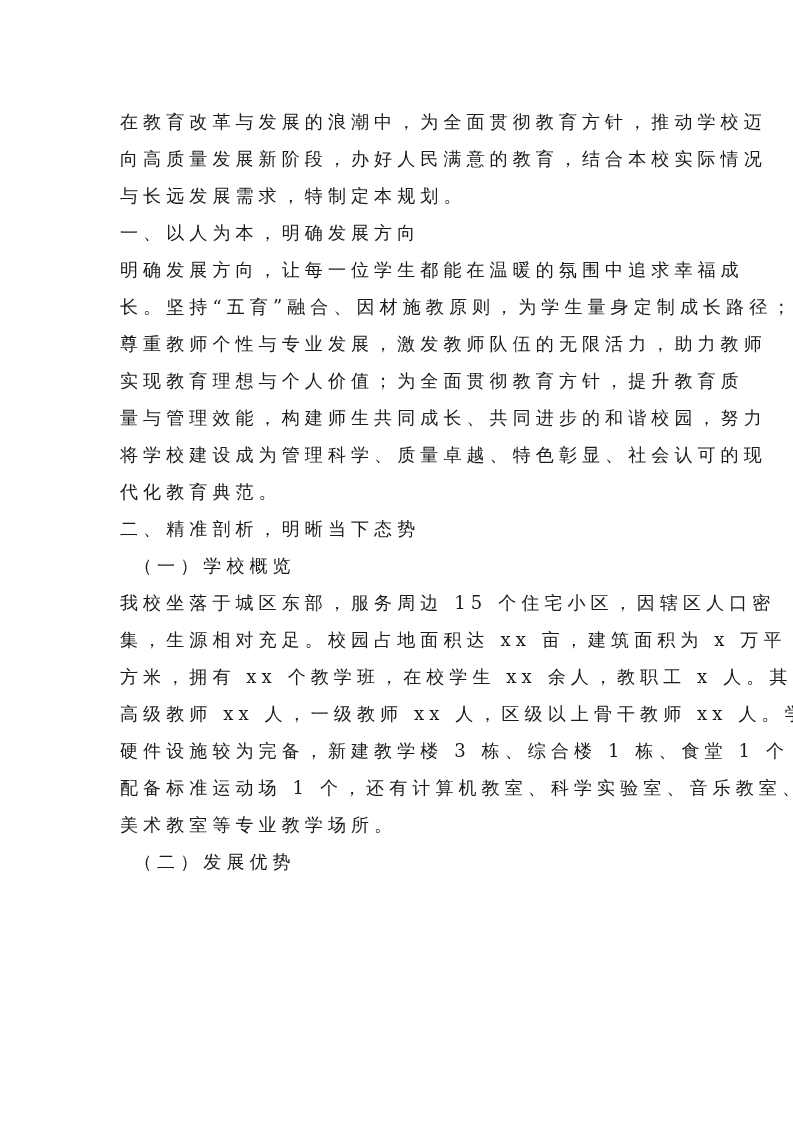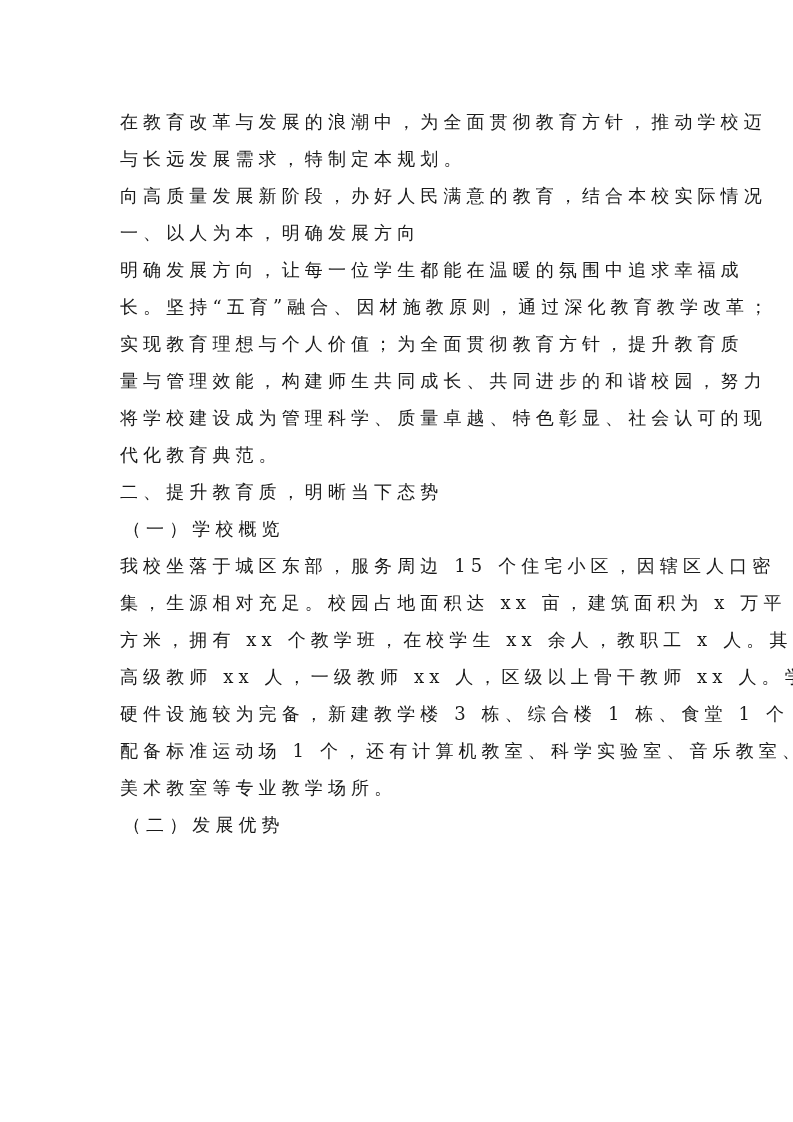--- a/index.html
+++ b/index.html
@@ -9,46 +9,47 @@
   }
   .content {
     position: absolute; left: 120px; top: 103px; width: 560px;
     font-family: "DejaVu Serif", "Liberation Serif", serif;
     font-size: 18px; color: #1a1a1a;
   }
   .line {
     height: 37px; line-height: 37px; white-space: nowrap;
     letter-spacing: 5.1px;
   }
-  .line.indent-paren { margin-left: 3px; }
+  .line.indent-paren { margin-left: 14px; }
 </style>
 </head>
 <body>
 
 <div class="page">
   <div class="content">
 
     <div>
       <div class="line">在教育改革与发展的浪潮中，为全面贯彻教育方针，推动学校迈</div>
+      <div class="line">向高质量发展新阶段，办好人民满意的教育，结合本校实际情况</div>
       <div class="line">与长远发展需求，特制定本规划。</div>
-      <div class="line">向高质量发展新阶段，办好人民满意的教育，结合本校实际情况</div>
     </div>
 
     <div class="line">一、以人为本，明确发展方向</div>
 
     <div>
       <div class="line">明确发展方向，让每一位学生都能在温暖的氛围中追求幸福成</div>
-      <div class="line">长。坚持“五育”融合、因材施教原则，通过深化教育教学改革；</div>
+      <div class="line">长。坚持“五育”融合、因材施教原则，为学生量身定制成长路径；</div>
+      <div class="line">尊重教师个性与专业发展，激发教师队伍的无限活力，助力教师</div>
       <div class="line">实现教育理想与个人价值；为全面贯彻教育方针，提升教育质</div>
       <div class="line">量与管理效能，构建师生共同成长、共同进步的和谐校园，努力</div>
       <div class="line">将学校建设成为管理科学、质量卓越、特色彰显、社会认可的现</div>
       <div class="line">代化教育典范。</div>
     </div>
 
-    <div class="line">二、提升教育质，明晰当下态势</div>
+    <div class="line">二、精准剖析，明晰当下态势</div>
 
     <div class="line indent-paren">（一）学校概览</div>
 
     <div>
       <div class="line">我校坐落于城区东部，服务周边 15 个住宅小区，因辖区人口密</div>
       <div class="line">集，生源相对充足。校园占地面积达 xx 亩，建筑面积为 x 万平</div>
       <div class="line">方米，拥有 xx 个教学班，在校学生 xx 余人，教职工 x 人。其中，</div>
       <div class="line">高级教师 xx 人，一级教师 xx 人，区级以上骨干教师 xx 人。学校</div>
       <div class="line">硬件设施较为完备，新建教学楼 3 栋、综合楼 1 栋、食堂 1 个，</div>
       <div class="line">配备标准运动场 1 个，还有计算机教室、科学实验室、音乐教室、</div>

